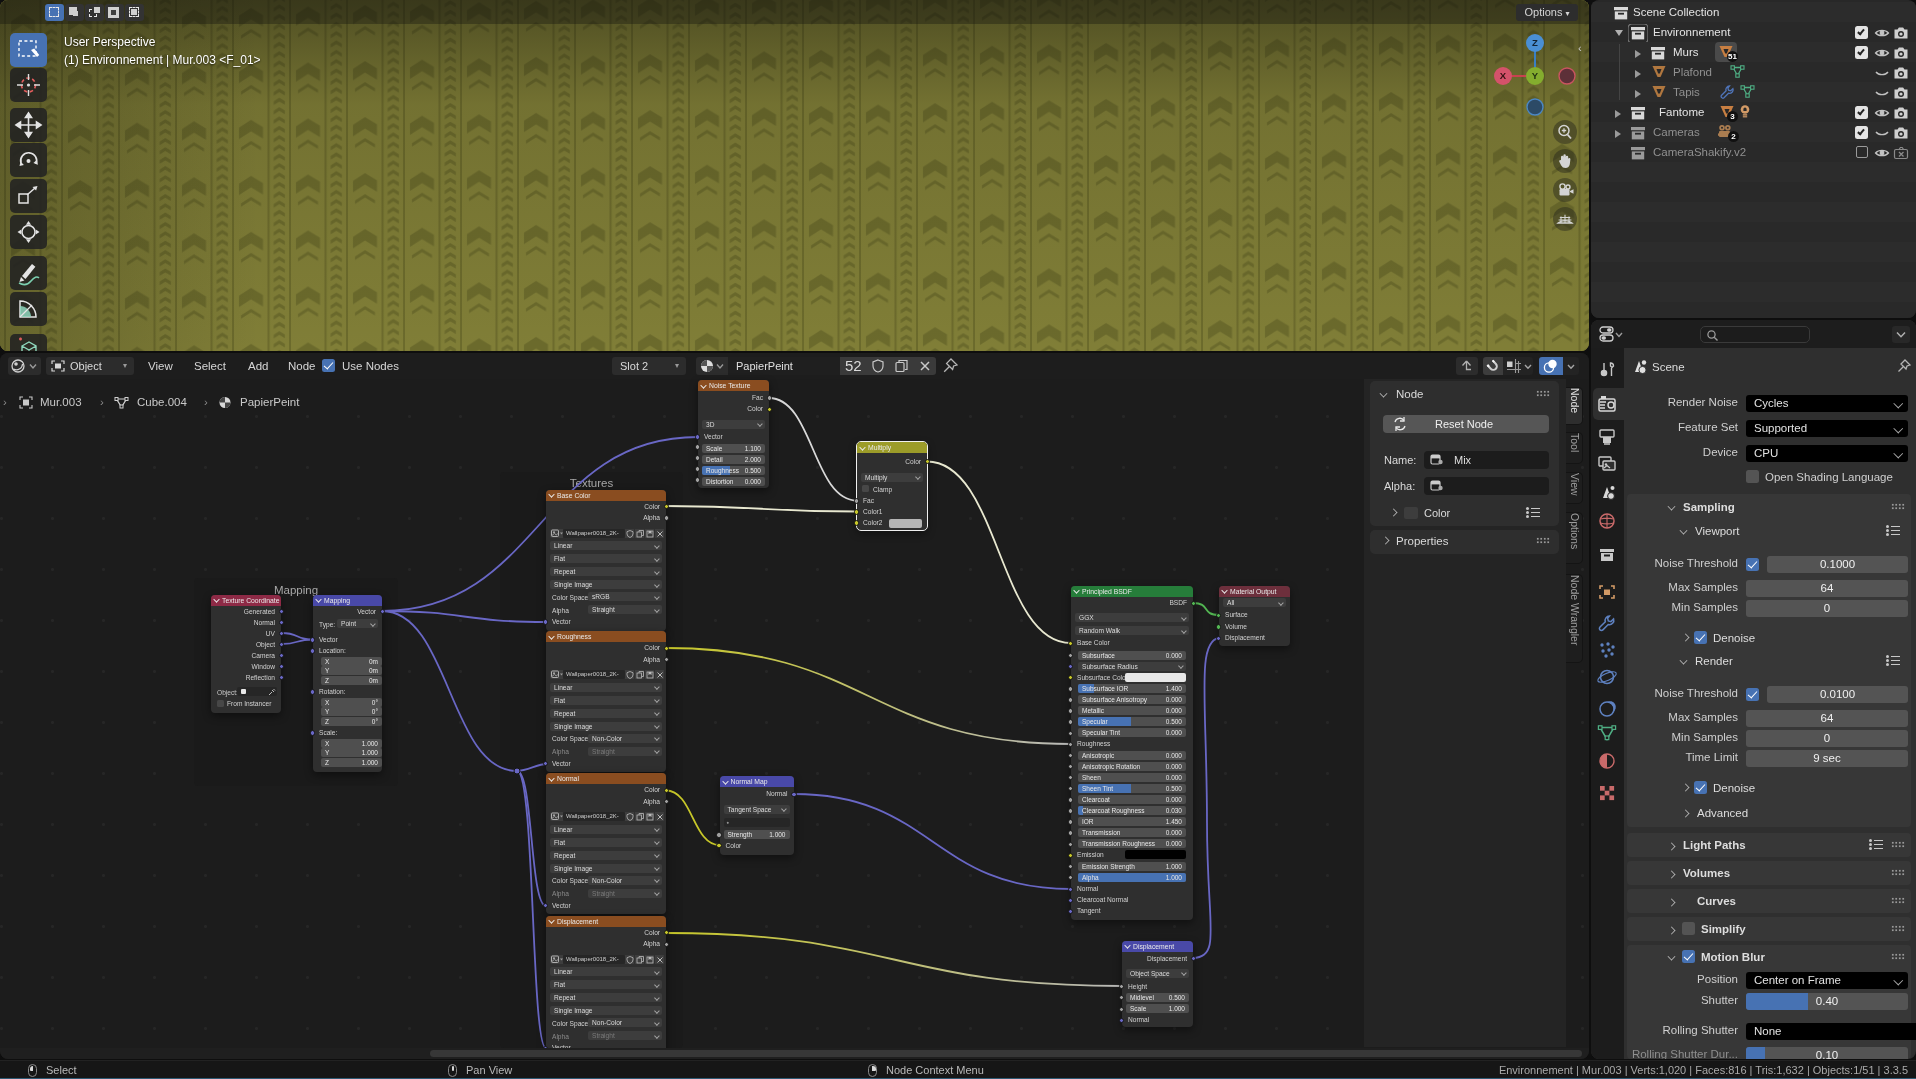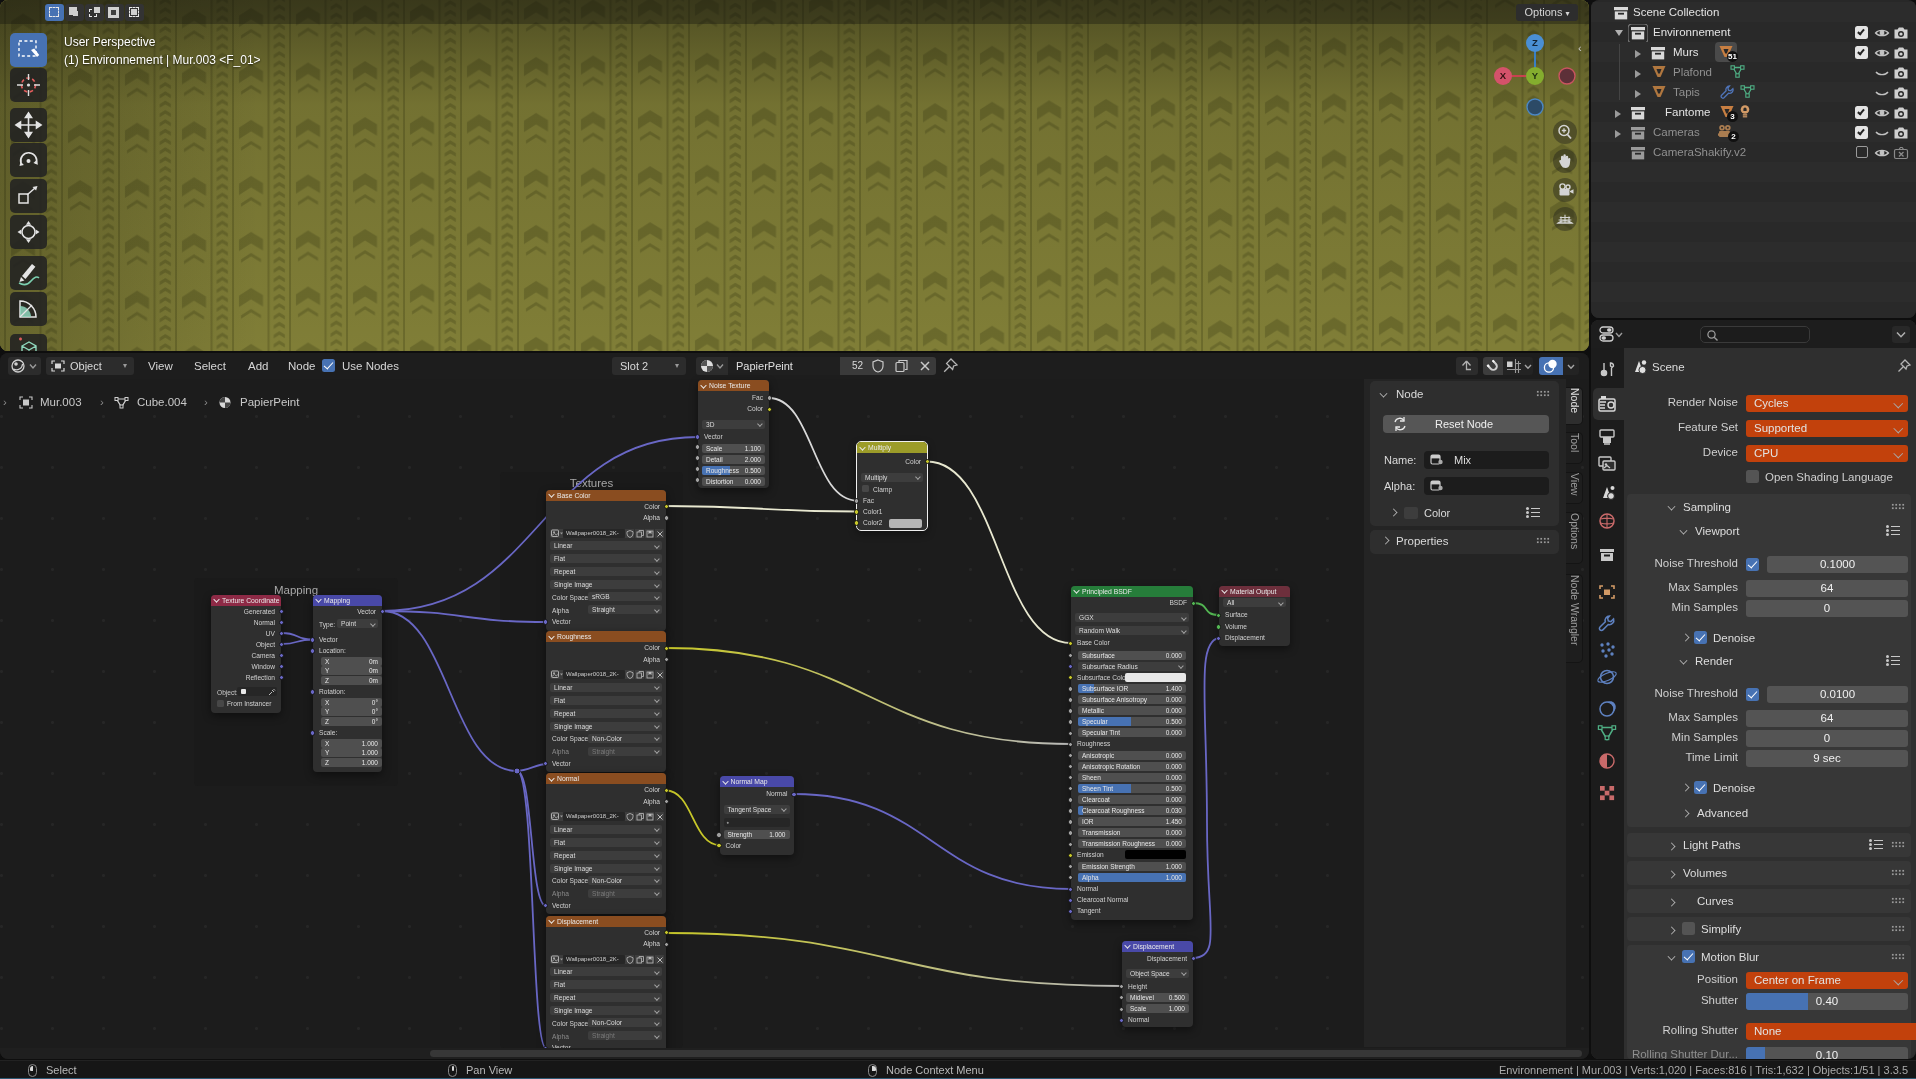--- a/index.html
+++ b/index.html
@@ -19,28 +19,28 @@
 .tbtn.on{background:#4772b3}
 .vptext{color:#fff;font-size:12px;text-shadow:0 1px 2px rgba(0,0,0,0.7);white-space:nowrap}
 .navbtn{width:24px;height:24px;border-radius:50%;background:rgba(30,30,26,0.42)}
 
 .orow{left:0;width:359px;height:20px;font-size:11.5px;line-height:20px;color:#e3e3e3}
 .orow.dim{color:#909090}
 .oicon{position:absolute;top:3px}
 .hdr{background:#1d1d1d}
 
 .plabel{position:absolute;font-size:11.5px;color:#cfcfcf;text-align:right;white-space:nowrap}
-.pdrop{position:absolute;background:#c2410c;border-radius:3px;font-size:11.5px;color:#e2e2e2;line-height:17px;padding-left:8px}
+.pdrop{position:absolute;background:#000000;border-radius:3px;font-size:11.5px;color:#e2e2e2;line-height:17px;padding-left:8px}
 .pdrop:after{content:"";position:absolute;right:7px;top:4.5px;width:5.5px;height:5.5px;border-right:1.6px solid #a8a8a8;border-bottom:1.6px solid #a8a8a8;transform:rotate(45deg)}
 .pval{position:absolute;background:#545454;border-radius:3px;font-size:11.5px;color:#f1f1f1;line-height:17px;text-align:center;overflow:hidden}
 .pcheck{position:absolute;width:13px;height:13px;border-radius:2.5px;background:#545454}
 .pcheck.on{background:#4772b3}
 .pcheck.on:after{content:"";position:absolute;left:3.5px;top:0.5px;width:4px;height:8px;border:solid #fff;border-width:0 1.8px 1.8px 0;transform:rotate(42deg)}
 .panel{position:absolute;left:3px;width:284px;background:#373737;border-radius:4px}
-.phead{position:absolute;font-size:11.5px;color:#dddddd;font-weight:normal}
+.phead{position:absolute;font-size:11.5px;color:#dddddd;font-weight:bold}
 .caret{position:absolute;width:0;height:0}
 .caret.open{width:7px;height:7px;border-right:1.7px solid #c2c2c2;border-bottom:1.7px solid #c2c2c2;transform:rotate(45deg) scale(0.8);margin-top:-2px}
 .caret.closed{width:7px;height:7px;border-right:1.7px solid #c2c2c2;border-bottom:1.7px solid #c2c2c2;transform:rotate(-45deg) scale(0.8)}
 .grip{position:absolute;width:14px;height:7px;background-image:radial-gradient(circle,#9a9a9a 0.8px,transparent 1px);background-size:3.5px 3.5px}
 .listico{position:absolute;width:14px;height:11px}
 .listico i{position:absolute;left:0;width:3px;height:3px;border-radius:50%;background:#c8c8c8}
 .listico b{position:absolute;left:5px;width:9px;height:1.6px;background:#c8c8c8}
 
 .nedhdr{left:0;top:0;width:100%;height:26px;background:#1d1d1d}
 .menu{position:absolute;top:0;height:26px;line-height:26px;font-size:11.5px;color:#d6d6d6}
@@ -359,21 +359,21 @@
     </div>
     <div class="orow abs" style="top:102px">
       <div class="oicon" style="left:24px;top:8px;width:0;height:0;border-top:4.5px solid transparent;border-bottom:4.5px solid transparent;border-left:6px solid #9a9a9a"></div>
       <svg class="oicon" style="left:37px;top:2px" width="20" height="18">
         <g transform="translate(3,3)">
           <rect x="0" y="0" width="14" height="3.2" fill="#d9d9d9"></rect>
           <rect x="0.8" y="4.4" width="12.4" height="8" fill="#d9d9d9"></rect>
           <rect x="4" y="5.8" width="6" height="1.8" fill="#2a2a2a"></rect>
         </g>
       </svg>
-      <span style="position:absolute;left:74px">Fantome</span>
+      <span style="position:absolute;left:68px">Fantome</span>
       <svg class="oicon" style="left:128px;top:2px" width="16" height="15">
         <path d="M1.5 2 h13 l-5 11 h-3z" fill="#c87f42"></path>
         <path d="M5.5 5 h5 l-1.7 4.5 h-1.6z" fill="#282828"></path>
       </svg>
       <div class="oicon" style="left:136px;top:9px;width:11px;height:11px;background:#111;border-radius:50%;color:#fff;font-size:8px;line-height:11px;text-align:center;font-weight:bold">3</div>
       <svg class="oicon" style="left:147px;top:2px" width="14" height="15">
         <circle cx="7" cy="5.5" r="4.3" fill="#d29a66"></circle>
         <rect x="4.8" y="10.2" width="4.4" height="1.4" fill="#d29a66"></rect>
         <rect x="4.8" y="12.2" width="4.4" height="1.2" fill="#d29a66"></rect>
         <path d="M5.4 5 a1.6 1.6 0 0 1 3.2 0 v2 h-3.2z" fill="#282828"></path>
@@ -693,21 +693,21 @@
           <g clip-path="url(#mb)">
             <rect x="5" y="3" width="6" height="6" fill="#555"></rect>
             <rect x="11" y="9" width="6" height="6" fill="#555"></rect>
           </g>
           <path d="M21 7.5 l3 3.5 l3-3.5" fill="none" stroke="#999" stroke-width="1.3"></path>
         </svg></div>
       <div class="abs" style="left:728px;top:4px;width:112px;height:18px;background:#1f1f1f">
         <span style="position:absolute;left:8px;font-size:11px;color:#e0e0e0;line-height:18px">PapierPeint</span>
       </div>
       <div class="abs" style="left:840px;top:4px;width:26px;height:18px;background:#3a3a3a">
-        <span style="position:absolute;left:12px;font-size:10px;color:#dadada;line-height:18px">52</span>
+        <span style="position:absolute;left:5px;font-size:15px;color:#dadada;line-height:18px">52</span>
       </div>
       <div class="abs" style="left:866px;top:4px;width:24px;height:18px;background:#3a3a3a"><svg width="24" height="18">
           <path d="M12 3 l5 2 v4 a6.5 6.5 0 0 1 -5 6 a6.5 6.5 0 0 1 -5-6 v-4z" fill="none" stroke="#c9c9c9" stroke-width="1.2"></path>
         </svg></div>
       <div class="abs" style="left:890px;top:4px;width:24px;height:18px;background:#3a3a3a"><svg width="24" height="18">
           <rect x="6" y="5.5" width="8" height="9" rx="1" fill="none" stroke="#c9c9c9" stroke-width="1.2"></rect>
           <path d="M9 5.5 v-2 h8 v9 h-2" fill="none" stroke="#c9c9c9" stroke-width="1.2"></path>
         </svg></div>
       <div class="abs" style="left:914px;top:4px;width:22px;height:18px;background:#3a3a3a;border-radius:0 3px 3px 0"><svg width="22" height="18">
           <path d="M7 5 l8 8 M15 5 l-8 8" stroke="#c9c9c9" stroke-width="1.5"></path>

